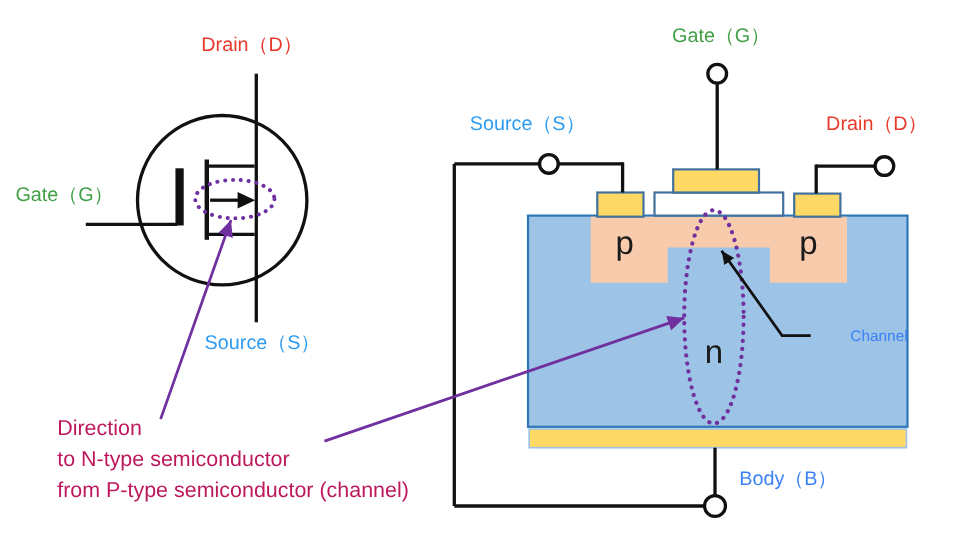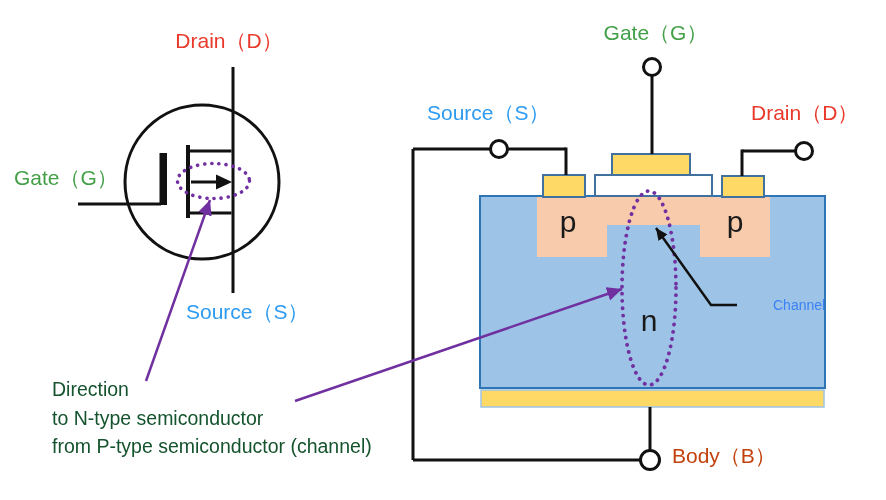--- a/index.html
+++ b/index.html
@@ -1,21 +1,21 @@
 <!DOCTYPE html>
 <html><head>
 <meta charset="utf-8">
 <style>
   html,body{margin:0;padding:0;background:#ffffff;}
   .canvas{
     position:relative;width:886px;height:500px;background:#ffffff;overflow:hidden;
     font-family:"Liberation Sans","DejaVu Sans",sans-serif;
   }
   .canvas svg{position:absolute;left:0;top:0;}
-  .label{position:absolute;font-size:21px;line-height:25px;white-space:nowrap;}
+  .label{position:absolute;font-size:18px;line-height:25px;white-space:nowrap;}
   .label.center{text-align:center;}
   .big{font-size:30px;line-height:32px;color:#1a1a1a;}
   .small{font-size:14px;line-height:20px;color:#3b82f6;margin-left:31px;}
   .annotation{position:absolute;font-size:19.5px;line-height:28.5px;white-space:nowrap;}
 </style>
 </head>
 <body>
 
 <div class="canvas">
 
@@ -73,26 +73,26 @@
     <line x1="295" y1="401" x2="622" y2="289" stroke-width="2.5" marker-end="url(#ah-purple)" stroke="#7030a0"></line>
   </svg>
 
   <div class="label center" style="left: 170px; top: 28px; width: 118px; color: rgb(232, 57, 43);">Drain（D）</div>
   <div class="label" style="left: 14px; top: 165px; color: rgb(67, 160, 71);">Gate（G）</div>
   <div class="label" style="left: 186px; top: 299px; color: rgb(46, 155, 240);">Source（S）</div>
 
   <div class="label center" style="left: 598px; top: 20px; width: 115px; color: rgb(67, 160, 71);">Gate（G）</div>
   <div class="label" style="left: 427px; top: 100px; color: rgb(46, 155, 240);">Source（S）</div>
   <div class="label" style="left: 751px; top: 100px; color: rgb(232, 57, 43);">Drain（D）</div>
-  <div class="label" style="left: 672px; top: 443px; color: #c2410c;">Body（B）</div>
+  <div class="label" style="left: 672px; top: 423px; color: #3b82f6;">Body（B）</div>
 
   <div class="label big center" style="left:553px;top:206px;width:30px;">p</div>
   <div class="label big center" style="left:720px;top:206px;width:30px;">p</div>
   <div class="label big center" style="left:634px;top:305px;width:30px;">n</div>
   <div class="label small" style="left:742px;top:295px;">Channel</div>
 
-  <div class="annotation" style="left: 52px; top: 375px; color: #14532d;">
+  <div class="annotation" style="left: 52px; top: 375px; color: #be185d;">
     <div>Direction</div>
     <div>to N-type semiconductor</div>
     <div>from P-type semiconductor (channel)</div>
   </div>
 
 </div>
 
 </body></html>

